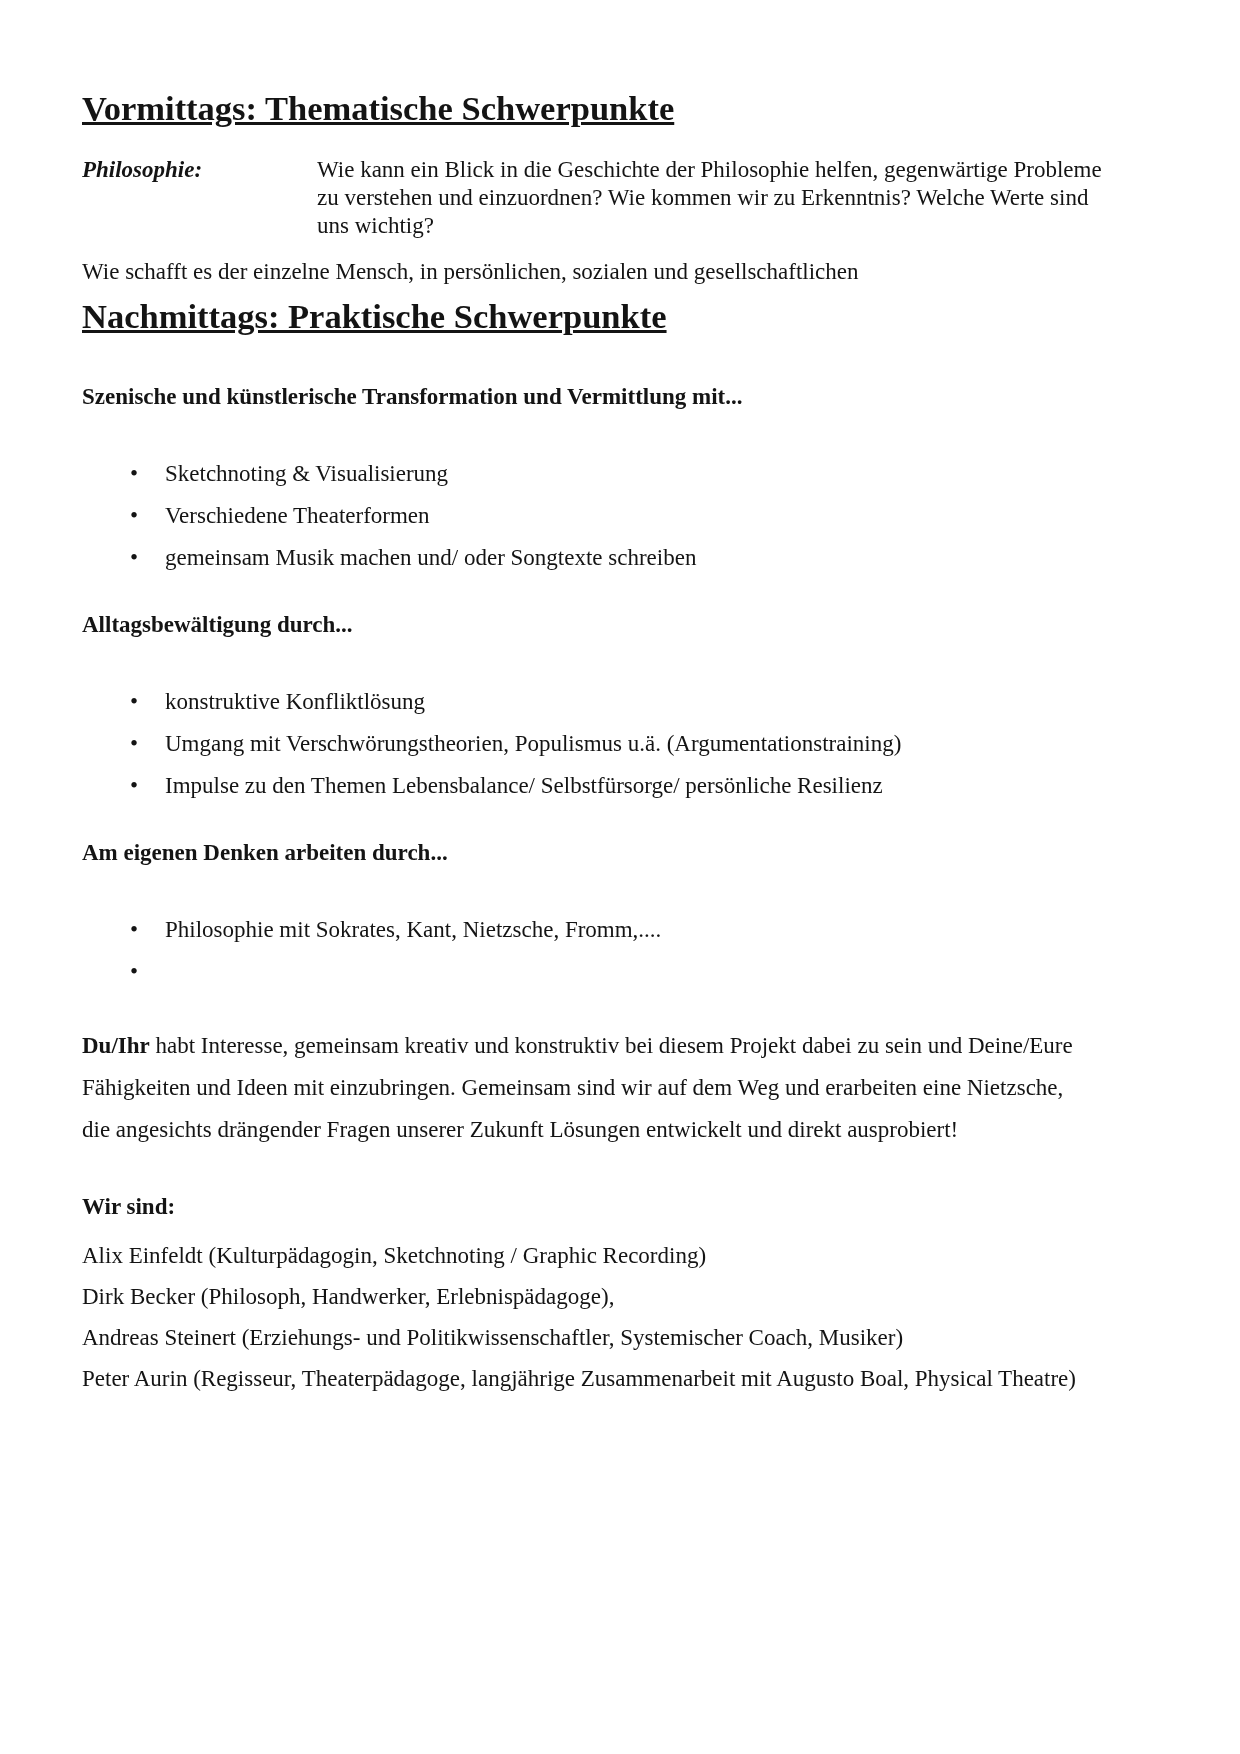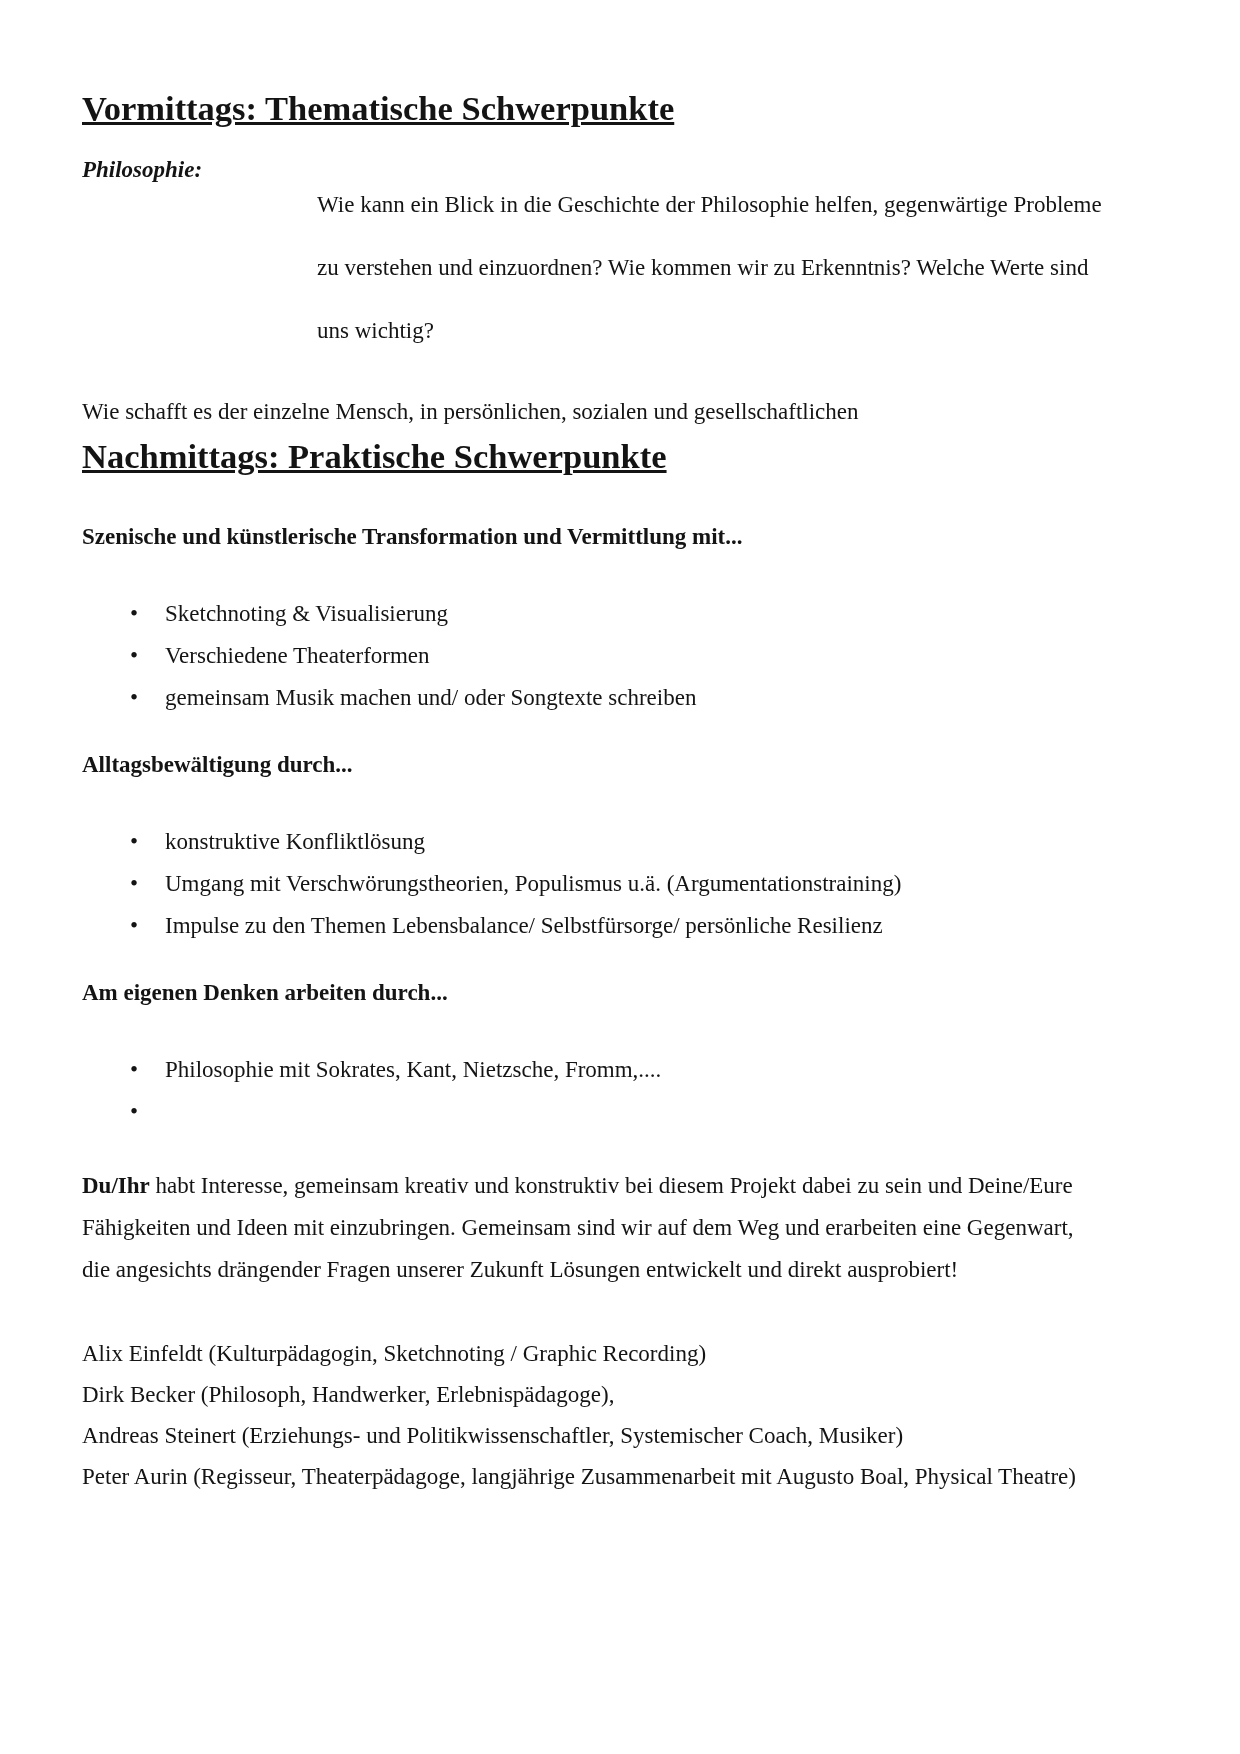--- a/index.html
+++ b/index.html
@@ -33,21 +33,20 @@
   .topic-label {
     font-weight: 700;
     font-style: italic;
     line-height: 28px;
     white-space: nowrap;
   }
   .tline {
     display: block;
     line-height: 28px;
     white-space: nowrap;
-    margin-top: 35px;
   }
   .topic-row.r3 .tline + .tline { margin-top: 10px; }
 
   .group-title { line-height: 28px; margin: 0; font-weight: 700; }
   .group-title.italic { }
 
   .bullet-list { margin: 49px 0 39px 0; }
   .bullet-item {
     display: flex;
     line-height: 28px;
@@ -144,24 +143,25 @@
       <span class="bullet-glyph">•</span>
       <span class="bullet-text">Philosophie mit Sokrates, Kant, Nietzsche, Fromm,....</span>
     </div>
     <div class="bullet-item">
       <span class="bullet-glyph">•</span>
     </div>
   </div>
 
   <p class="invitation">
     <span class="iline"><b>Du/Ihr</b><span> habt Interesse, gemeinsam kreativ und konstruktiv bei diesem Projekt dabei zu sein und Deine/Eure</span></span>
-    <span class="iline">Fähigkeiten und Ideen mit einzubringen. Gemeinsam sind wir auf dem Weg und erarbeiten eine Gegenwart,</span>
+    <span class="iline">Fähigkeiten und Ideen mit einzubringen. Gemeinsam sind wir auf dem Weg und erarbeiten eine Nietzsche,</span>
     <span class="iline">die angesichts drängender Fragen unserer Zukunft Lösungen entwickelt und direkt ausprobiert!</span>
   </p>
 
+  <p class="team-heading">Wir sind:</p>
   <div class="team-list">
     <span class="member">Alix Einfeldt (Kulturpädagogin, Sketchnoting / Graphic Recording)</span>
     <span class="member">Dirk Becker (Philosoph, Handwerker, Erlebnispädagoge),</span>
     <span class="member">Andreas Steinert (Erziehungs- und Politikwissenschaftler, Systemischer Coach, Musiker)</span>
     <span class="member">Peter Aurin (Regisseur, Theaterpädagoge, langjährige Zusammenarbeit mit Augusto Boal, Physical Theatre)</span>
   </div>
 
 </div>
 
 </body></html>

